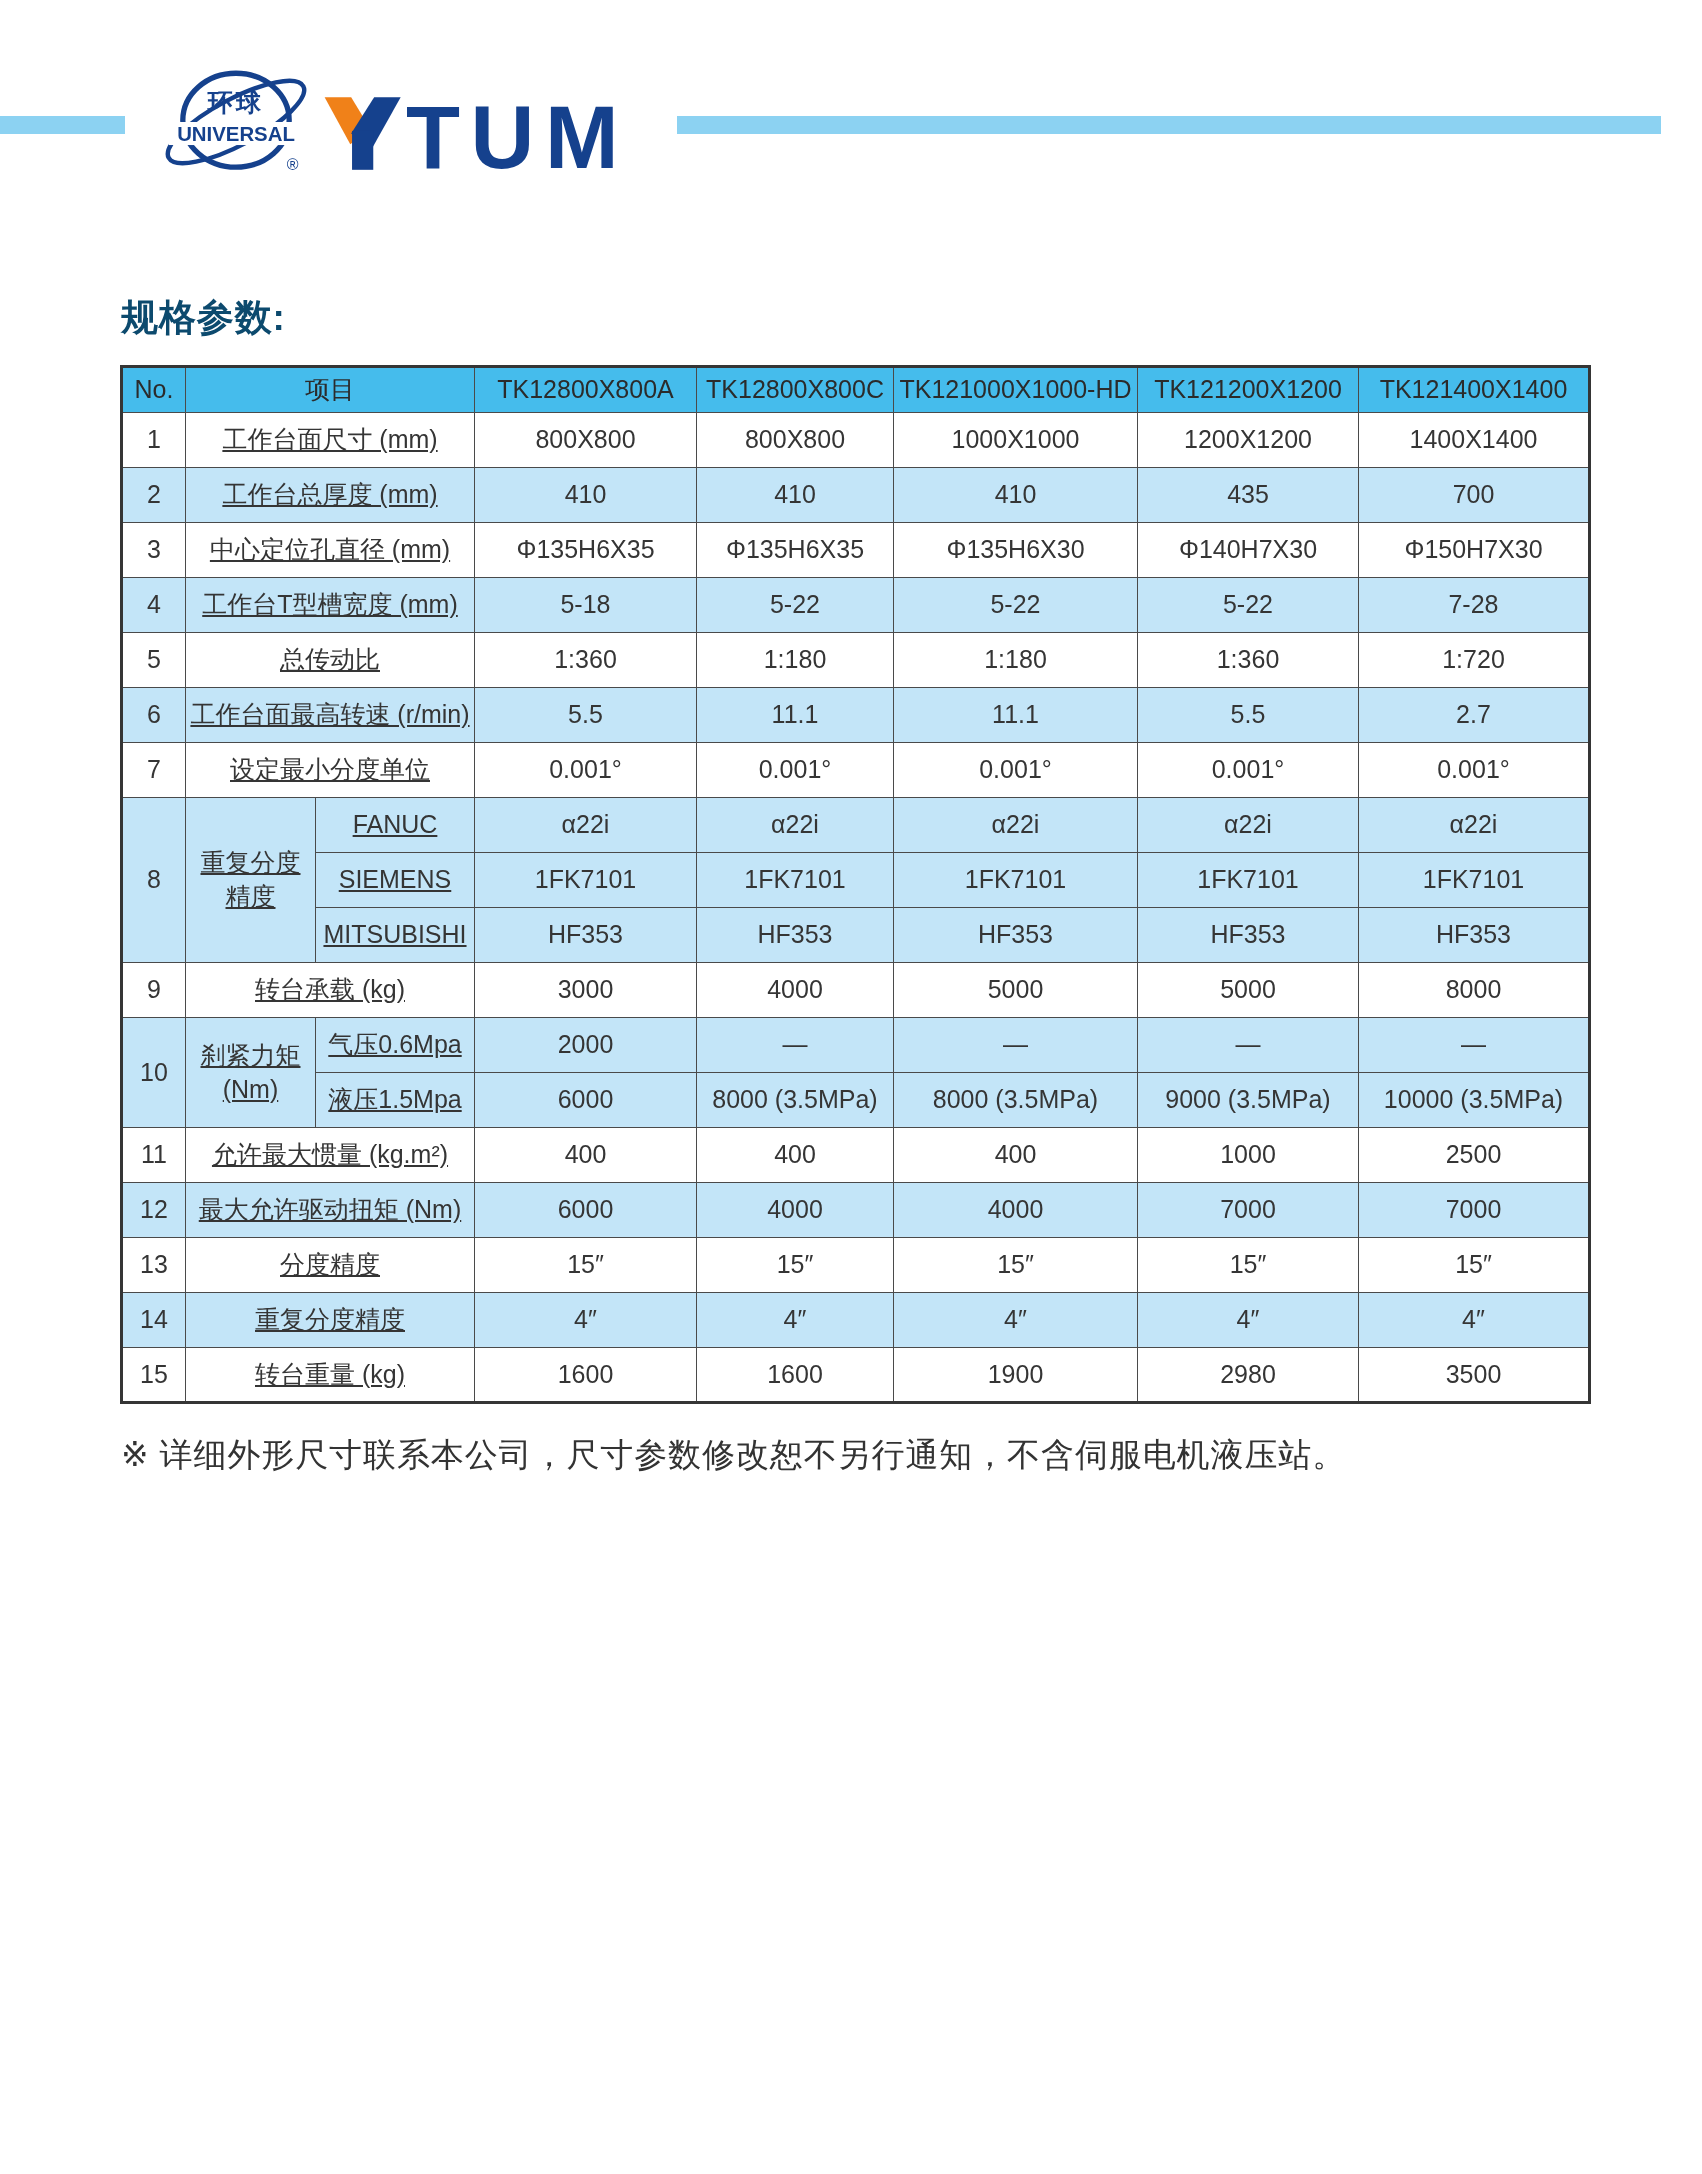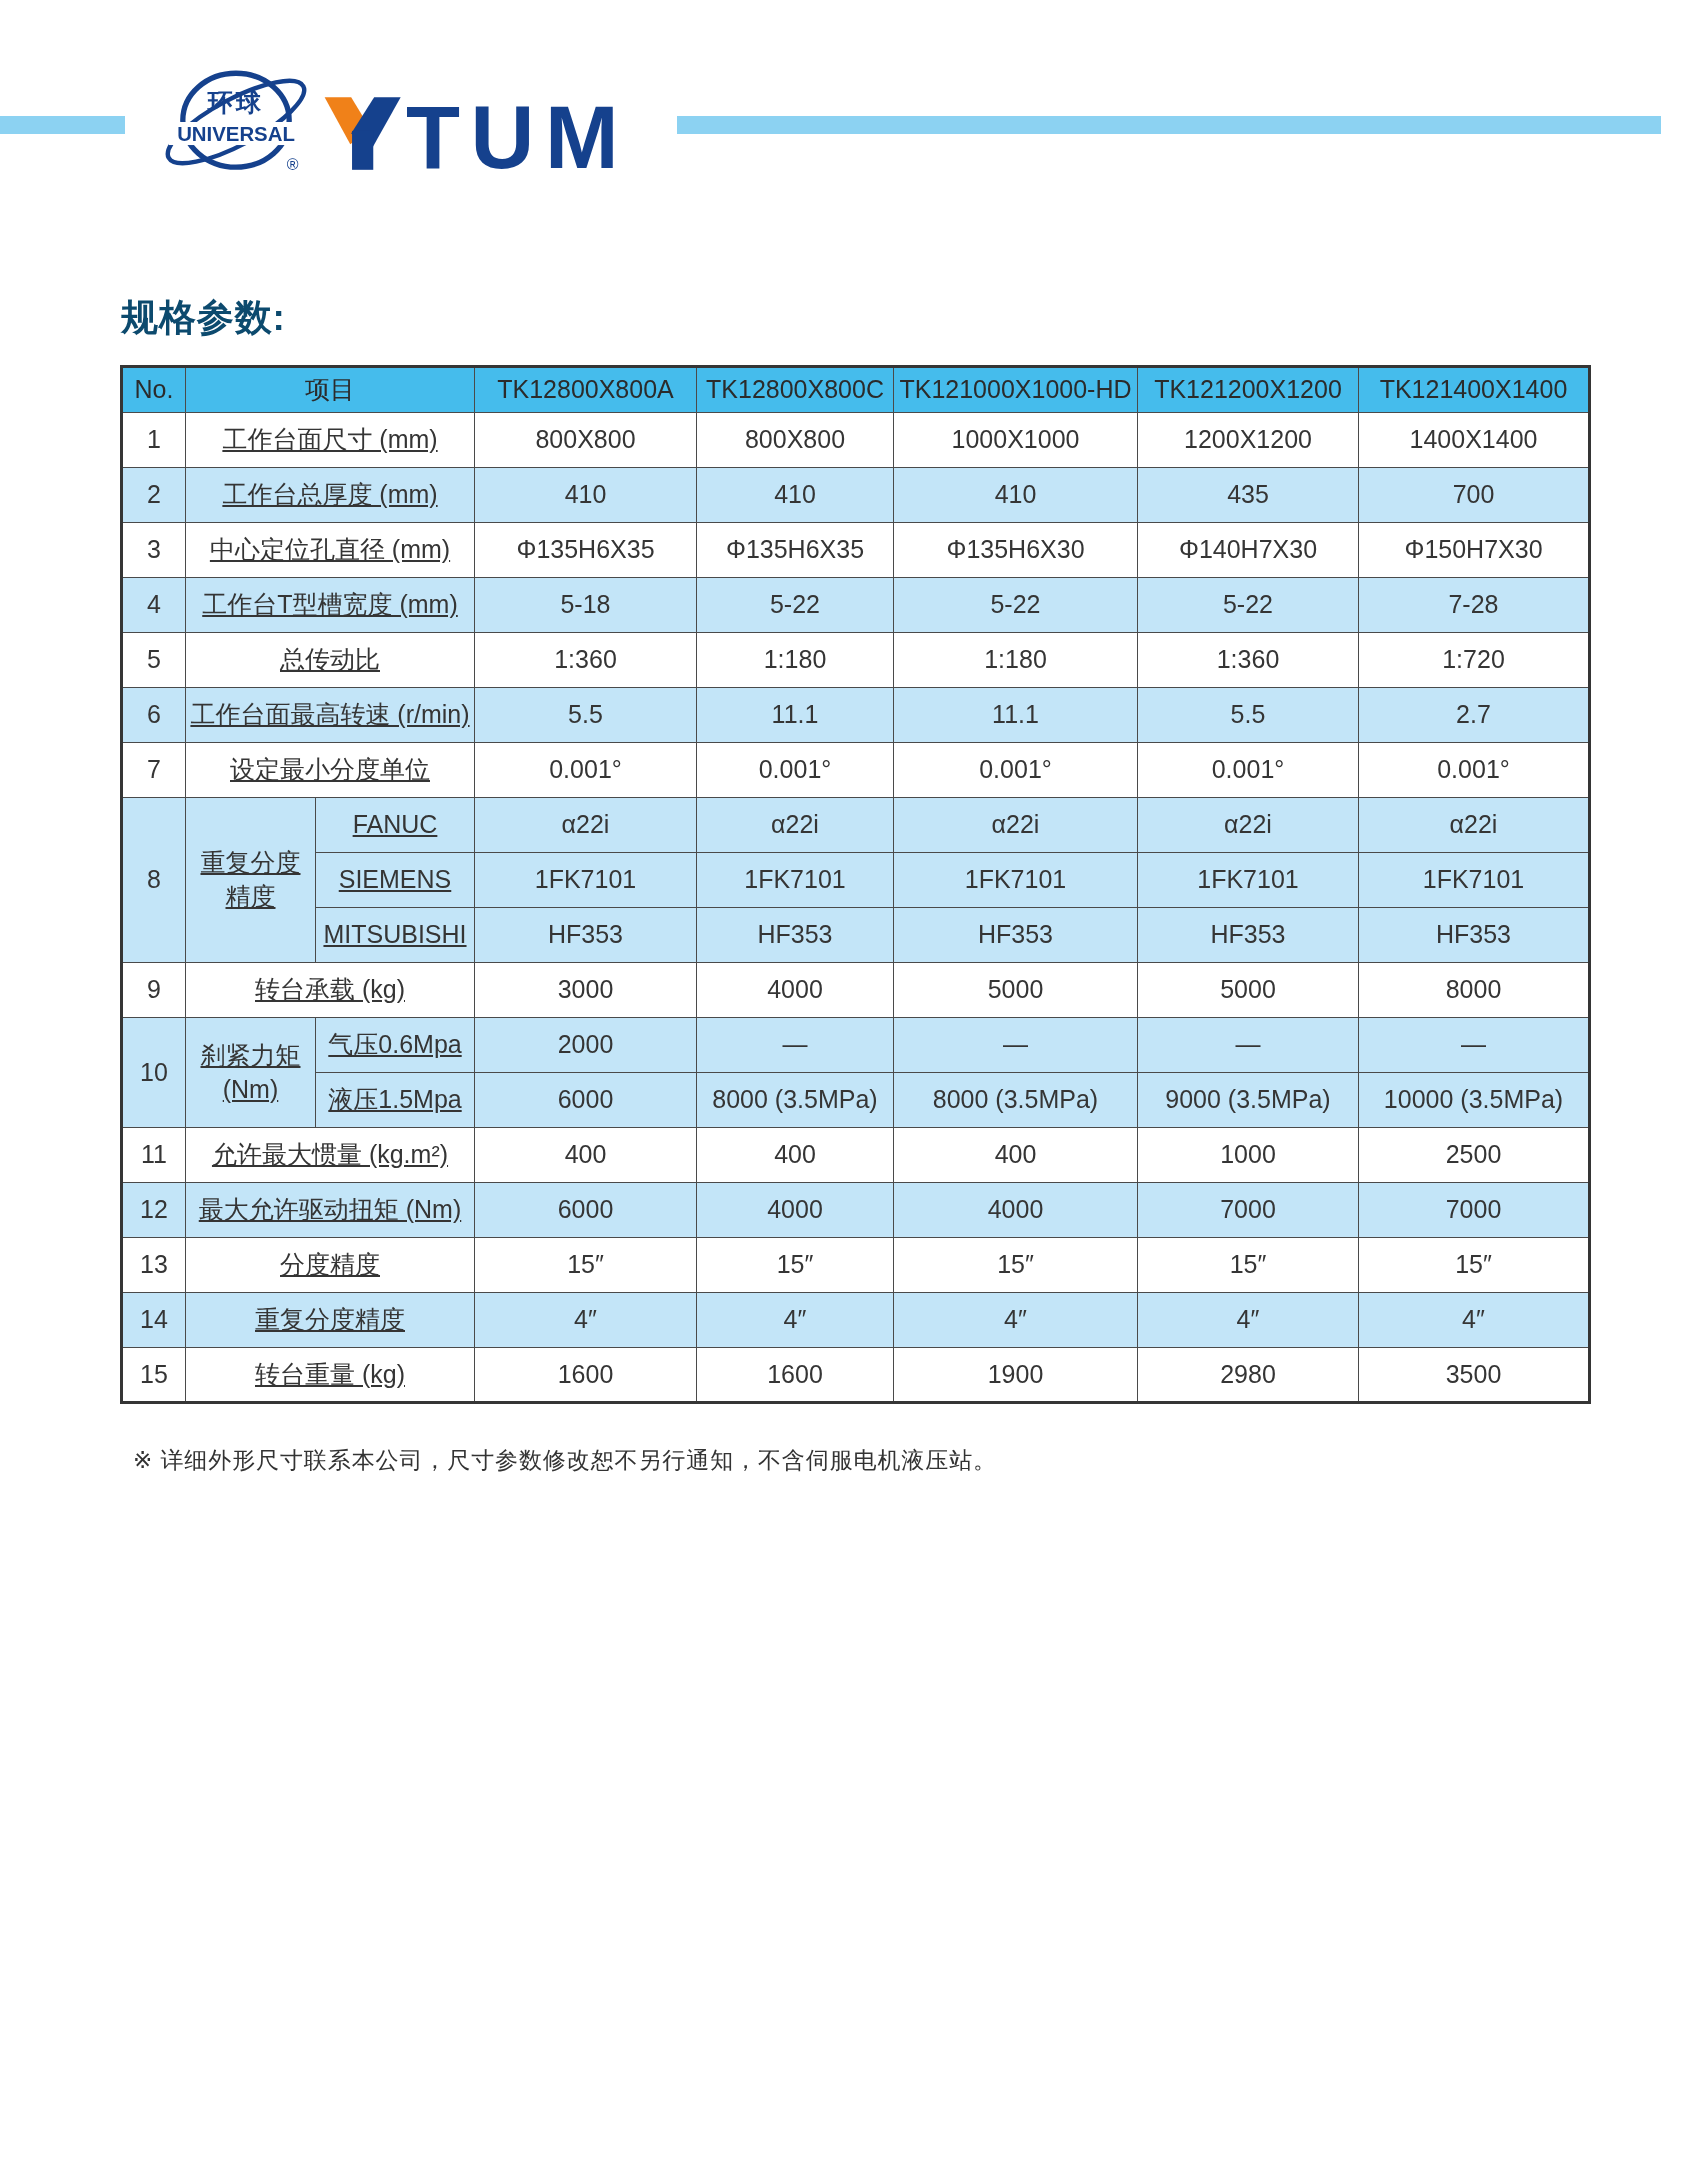--- a/index.html
+++ b/index.html
@@ -28,22 +28,22 @@
     font-size:25px;color:#353535;font-weight:400;
     padding:0 3.5px;overflow:hidden;line-height:1.35;
   }
   table.spec thead tr{height:46px;}
   table.spec tbody tr{height:55px;}
   table.spec thead th{background:#45BCEC;color:#2b2b2b;}
   table.spec tr.blue td{background:#C3E5F8;}
   td.lbl{font-size:24px;text-decoration:underline;}
   td.grouplbl{padding:0 25px;}
   .footnote{
-    position:absolute;left:121px;top:1433px;margin:12px;
-    font-size:23px;color:#333333;letter-spacing:0.9px;
+    position:absolute;left:121px;top:1433px;margin:0;
+    font-size:33px;color:#333333;letter-spacing:0.9px;
   }
 </style>
 </head>
 <body>
 
 <div class="accent-bar left"></div>
 <div class="accent-bar right"></div>
 
 <svg class="globe-svg" width="156" height="110" viewBox="0 0 176 124">
   <ellipse cx="88" cy="60" rx="60" ry="53" fill="#ffffff" stroke="#15418D" stroke-width="6"></ellipse>

